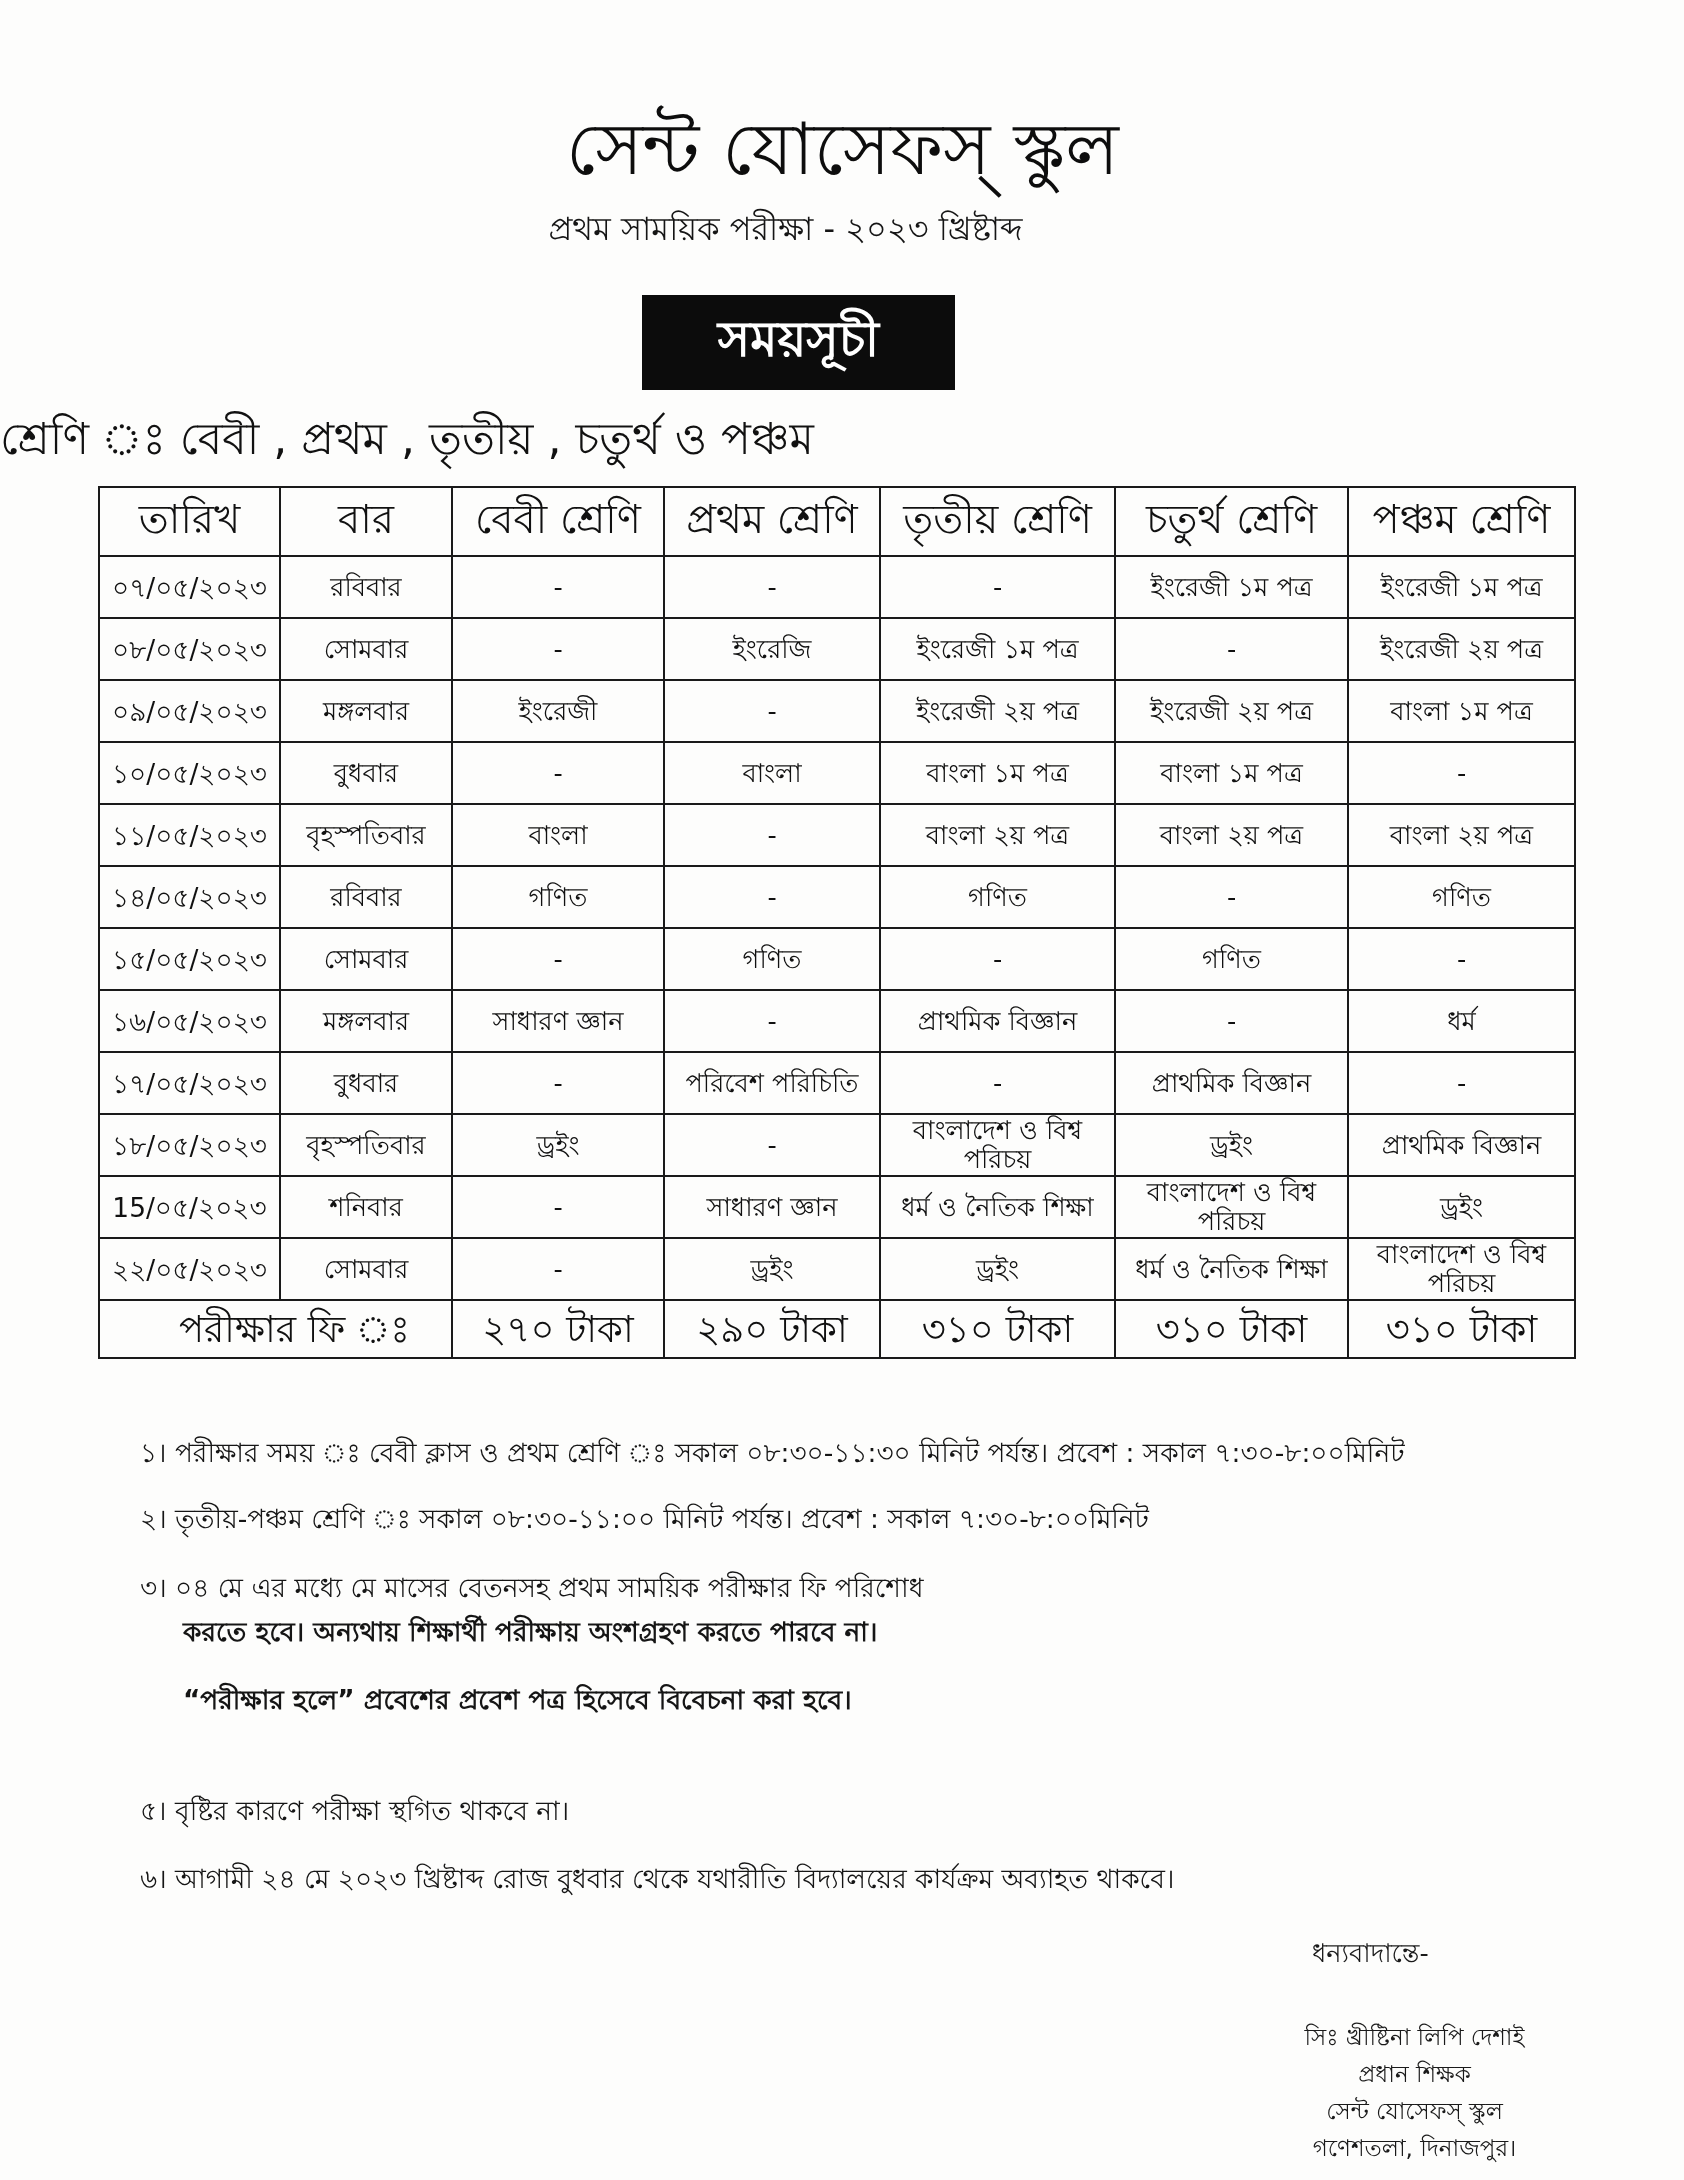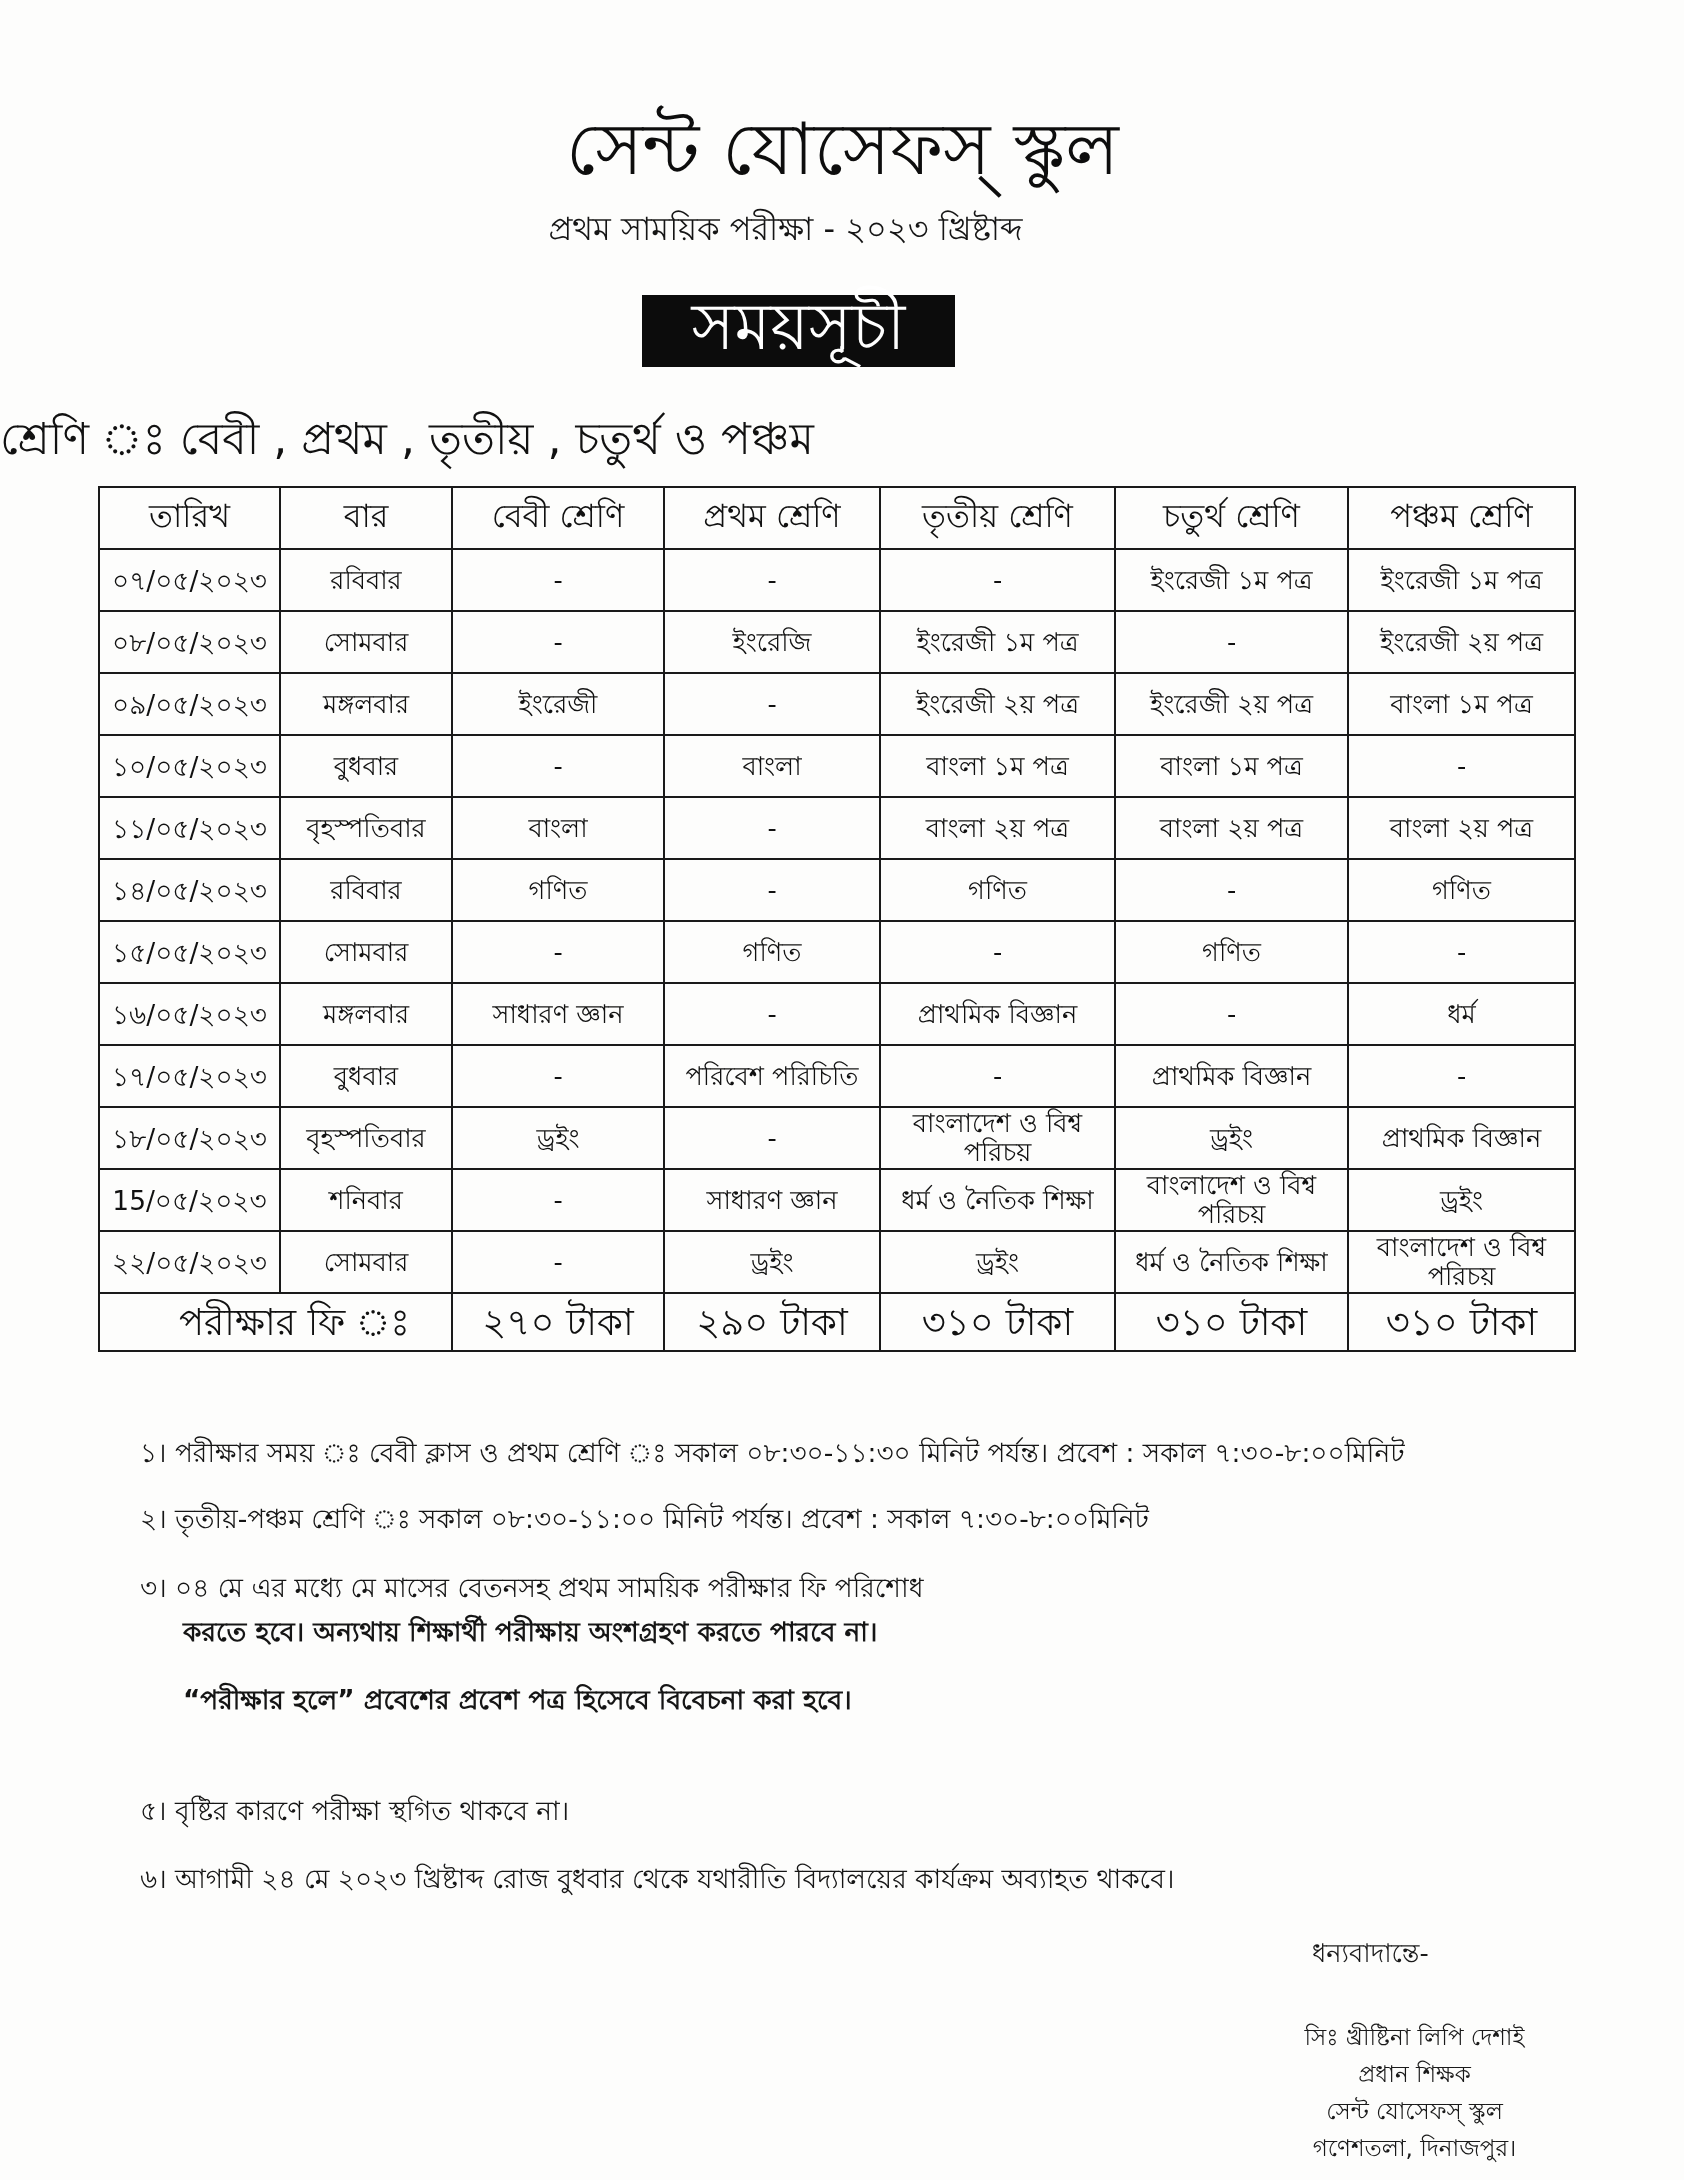--- a/index.html
+++ b/index.html
@@ -9,37 +9,37 @@
     }
     .school-title {
       position: absolute; left: 0; width: 1685px; top: 102px; text-align: center;
       font-size: 72px; line-height: 94px; font-family: "DejaVu Serif", serif; color: #0d0d0d;
     }
     .exam-title {
       position: absolute; left: 0; width: 1571px; top: 204px; text-align: center;
       font-size: 32px; line-height: 51px; color: #151515;
     }
     .schedule-badge {
-      position: absolute; left: 642px; top: 295px; width: 313px; height: 72px;
+      position: absolute; left: 642px; top: 295px; width: 313px; height: 95px;
       background: #0c0c0c; color: #fff; display: flex; align-items: center; justify-content: center;
-      font-size: 65px; font-weight: normal;
+      font-size: 49px; font-weight: bold;
     }
     .class-line {
       position: absolute; left: 0; width: 1685px; top: 405px; 
       font-size: 44px; line-height: 68px; color: #111;
     }
     table.routine {
       position: absolute; left: 98px; top: 486px; width: 1475px;
       border-collapse: collapse; table-layout: fixed;
     }
     table.routine th, table.routine td {
       border: 2.6px solid #1a1a1a; text-align: center; vertical-align: middle;
       padding: 0 5.1px; font-weight: normal;
     }
-    table.routine th { height: 60px; font-size: 32px; }
+    table.routine th { height: 60px; font-size: 40px; }
     table.routine td { height: 60px; font-size: 25.6px; line-height: 29px; }
     table.routine td.date { font-size: 26.4px; }
     table.routine tr.fee-row td { height: 56px; font-size: 37px; }
     table.routine td.fee-label { text-align: center; padding-left: 43px; }
     .notes { position: absolute; left: 94px; top: 1431px; width: 1465px; }
     .note { position: absolute; left: 0; font-size: 26.4px; line-height: 44px; white-space: nowrap; color: #151515; margin-left: 46px; }
     .note .cont { display: block; padding-left: 43px; font-weight: bold; }
     .closing { position: absolute; left: 1312px; top: 1934px; font-size: 25.6px; color: #1a1a1a; }
     .signature {
       position: absolute; left: 1244px; top: 2019px; width: 341px; text-align: center;

